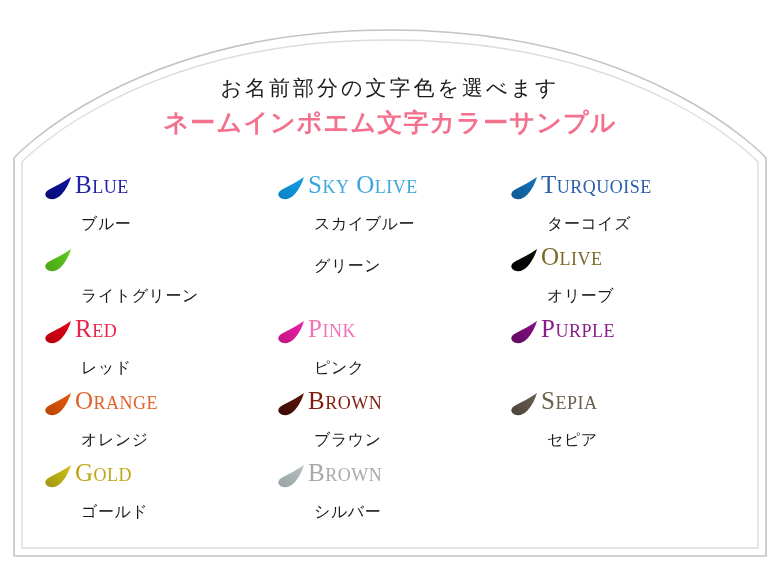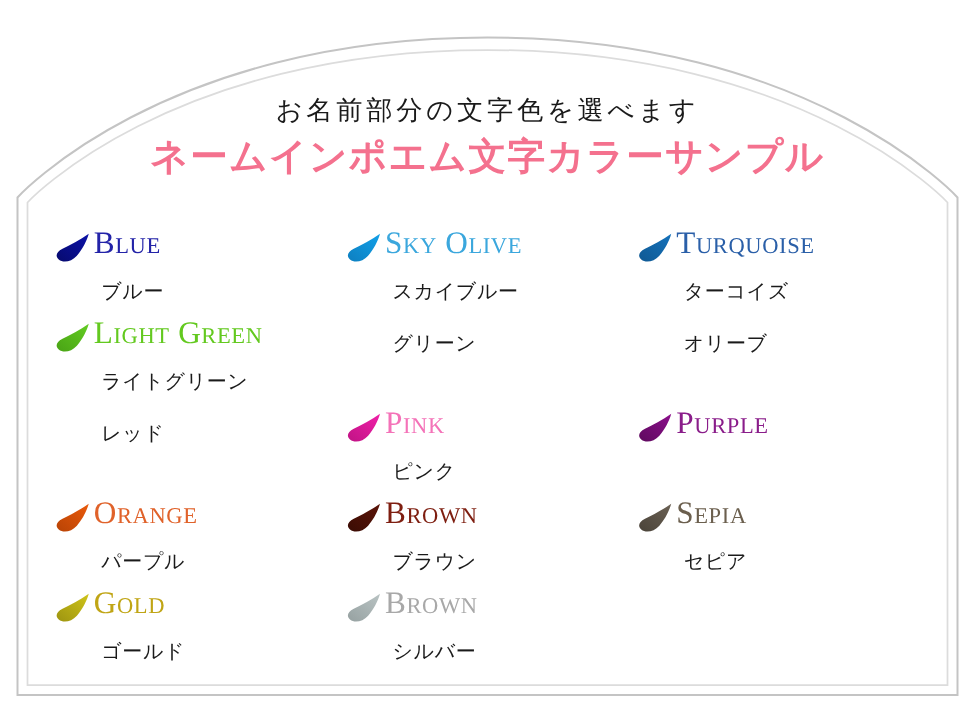--- a/index.html
+++ b/index.html
@@ -43,34 +43,34 @@
   .header-sub {
     font-family: "Liberation Serif", serif;
     font-size: 21px;
     letter-spacing: 3px;
     color: #1a1a1a;
     line-height: 1.35;
     white-space: nowrap;
   }
   .header-main {
     font-family: "Liberation Sans", sans-serif;
-    font-size: 30px;
+    font-size: 25px;
     font-weight: bold;
     letter-spacing: 1.2px;
     color: #f4718e;
     line-height: 1.35;
     margin-top: 4px;
     white-space: nowrap;
   }
 
   
   .grid {
     position: absolute;
     left: 44px;
-    top: 182px;
+    top: 172px;
     width: 700px;
     display: flex;
     flex-wrap: wrap;
     align-content: flex-start;
   }
   .swatch-item {
     width: 233px;
     height: 72px;
     box-sizing: border-box;
     position: relative;
@@ -189,31 +189,58 @@
             <svg viewBox="0 0 28 24">
               <defs>
                 <linearGradient id="lg3" x1="1" y1="0" x2="0" y2="1">
                   <stop offset="0%" stop-color="#63cc22"></stop>
                   <stop offset="100%" stop-color="#49a315"></stop>
                 </linearGradient>
               </defs>
               <path d="M 27 1 C 20 6 12 10 6 13 C 1 15.5 0 19 3 21.5 C 6.5 24.5 13 23.5 17.5 18.5 C 22 13.5 25.5 6.5 27 1 Z" fill="url(#lg3)"></path>
             </svg>
           </span>
-          <span class="en-name" style="color: rgb(99, 201, 31);">Light Green</span>
         </div>
         <div class="jp-name">ライトグリーン</div>
       </div>
       <div class="swatch-item">
         <div class="jp-name">グリーン</div>
       </div>
       <div class="swatch-item">
+        <div class="swatch-row">
+          <span class="leaf">
+            <svg viewBox="0 0 28 24">
+              <defs>
+                <linearGradient id="lg5" x1="1" y1="0" x2="0" y2="1">
+                  <stop offset="0%" stop-color="#0a0a08"></stop>
+                  <stop offset="100%" stop-color="#000000"></stop>
+                </linearGradient>
+              </defs>
+              <path d="M 27 1 C 20 6 12 10 6 13 C 1 15.5 0 19 3 21.5 C 6.5 24.5 13 23.5 17.5 18.5 C 22 13.5 25.5 6.5 27 1 Z" fill="url(#lg5)"></path>
+            </svg>
+          </span>
+          <span class="en-name" style="color: rgb(122, 106, 39);">Olive</span>
+        </div>
         <div class="jp-name">オリーブ</div>
       </div>
       <div class="swatch-item">
+        <div class="swatch-row">
+          <span class="leaf">
+            <svg viewBox="0 0 28 24">
+              <defs>
+                <linearGradient id="lg6" x1="1" y1="0" x2="0" y2="1">
+                  <stop offset="0%" stop-color="#e60012"></stop>
+                  <stop offset="100%" stop-color="#b2000d"></stop>
+                </linearGradient>
+              </defs>
+              <path d="M 27 1 C 20 6 12 10 6 13 C 1 15.5 0 19 3 21.5 C 6.5 24.5 13 23.5 17.5 18.5 C 22 13.5 25.5 6.5 27 1 Z" fill="url(#lg6)"></path>
+            </svg>
+          </span>
+          <span class="en-name" style="color: rgb(232, 37, 74);">Red</span>
+        </div>
         <div class="jp-name">レッド</div>
       </div>
       <div class="swatch-item">
         <div class="swatch-row">
           <span class="leaf">
             <svg viewBox="0 0 28 24">
               <defs>
                 <linearGradient id="lg7" x1="1" y1="0" x2="0" y2="1">
                   <stop offset="0%" stop-color="#f020a8"></stop>
                   <stop offset="100%" stop-color="#c01385"></stop>
@@ -250,21 +277,21 @@
                 <linearGradient id="lg9" x1="1" y1="0" x2="0" y2="1">
                   <stop offset="0%" stop-color="#ea5a0b"></stop>
                   <stop offset="100%" stop-color="#b84305"></stop>
                 </linearGradient>
               </defs>
               <path d="M 27 1 C 20 6 12 10 6 13 C 1 15.5 0 19 3 21.5 C 6.5 24.5 13 23.5 17.5 18.5 C 22 13.5 25.5 6.5 27 1 Z" fill="url(#lg9)"></path>
             </svg>
           </span>
           <span class="en-name" style="color: rgb(224, 98, 42);">Orange</span>
         </div>
-        <div class="jp-name">パープル</div>
+        <div class="jp-name">オレンジ</div>
       </div>
       <div class="swatch-item">
         <div class="swatch-row">
           <span class="leaf">
             <svg viewBox="0 0 28 24">
               <defs>
                 <linearGradient id="lg10" x1="1" y1="0" x2="0" y2="1">
                   <stop offset="0%" stop-color="#5c1408"></stop>
                   <stop offset="100%" stop-color="#3a0c04"></stop>
                 </linearGradient>

